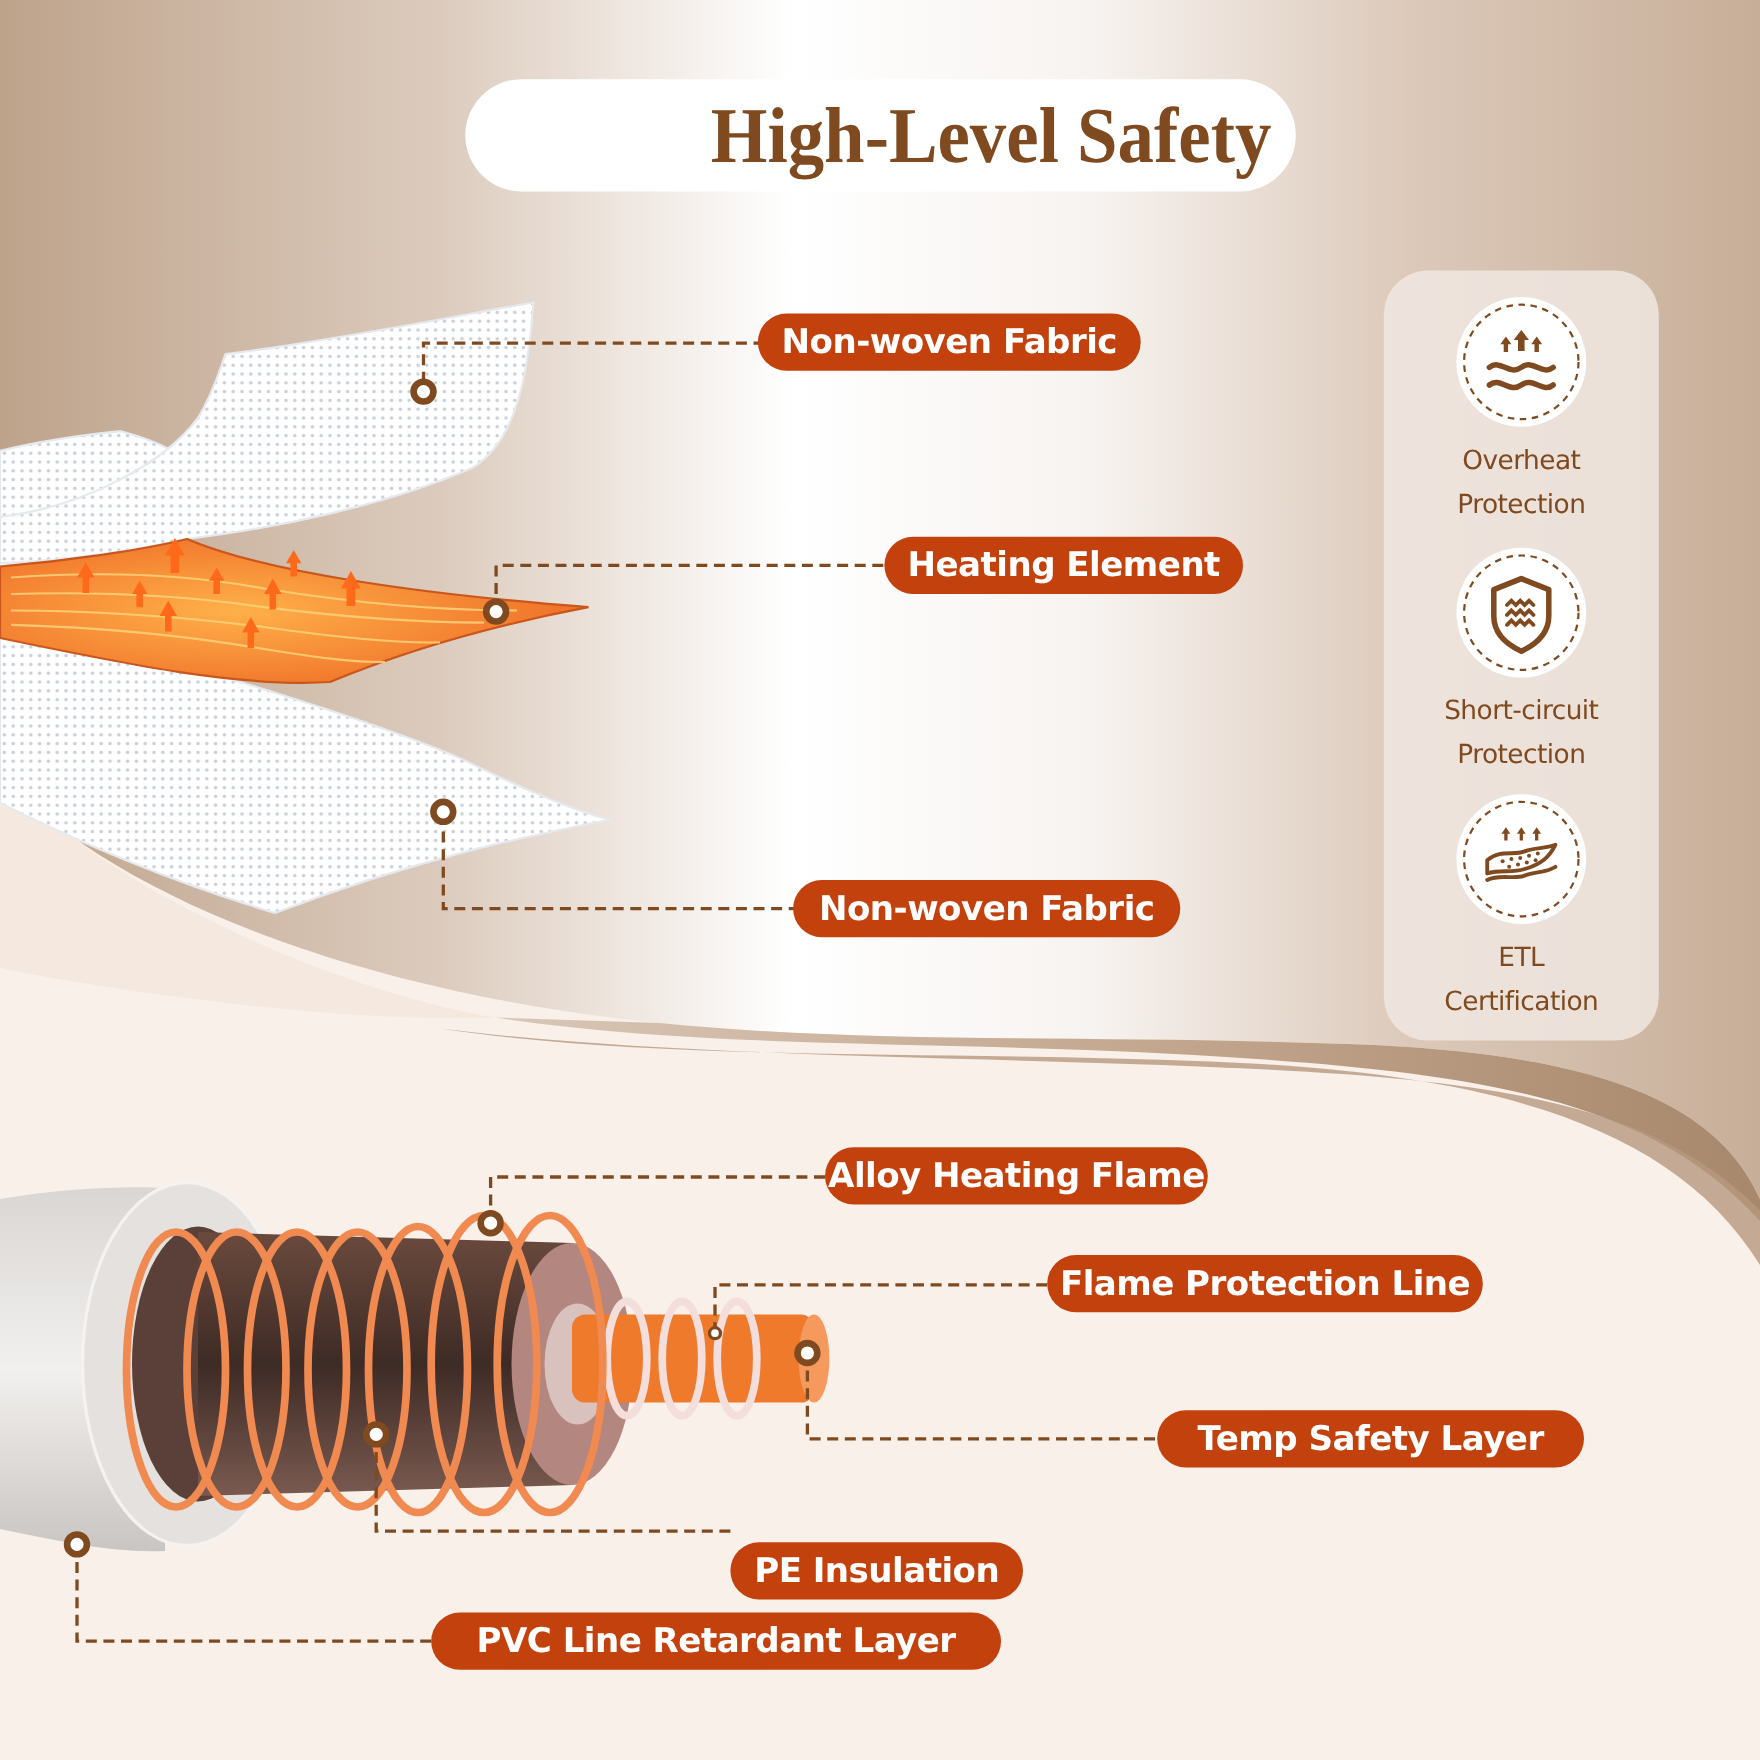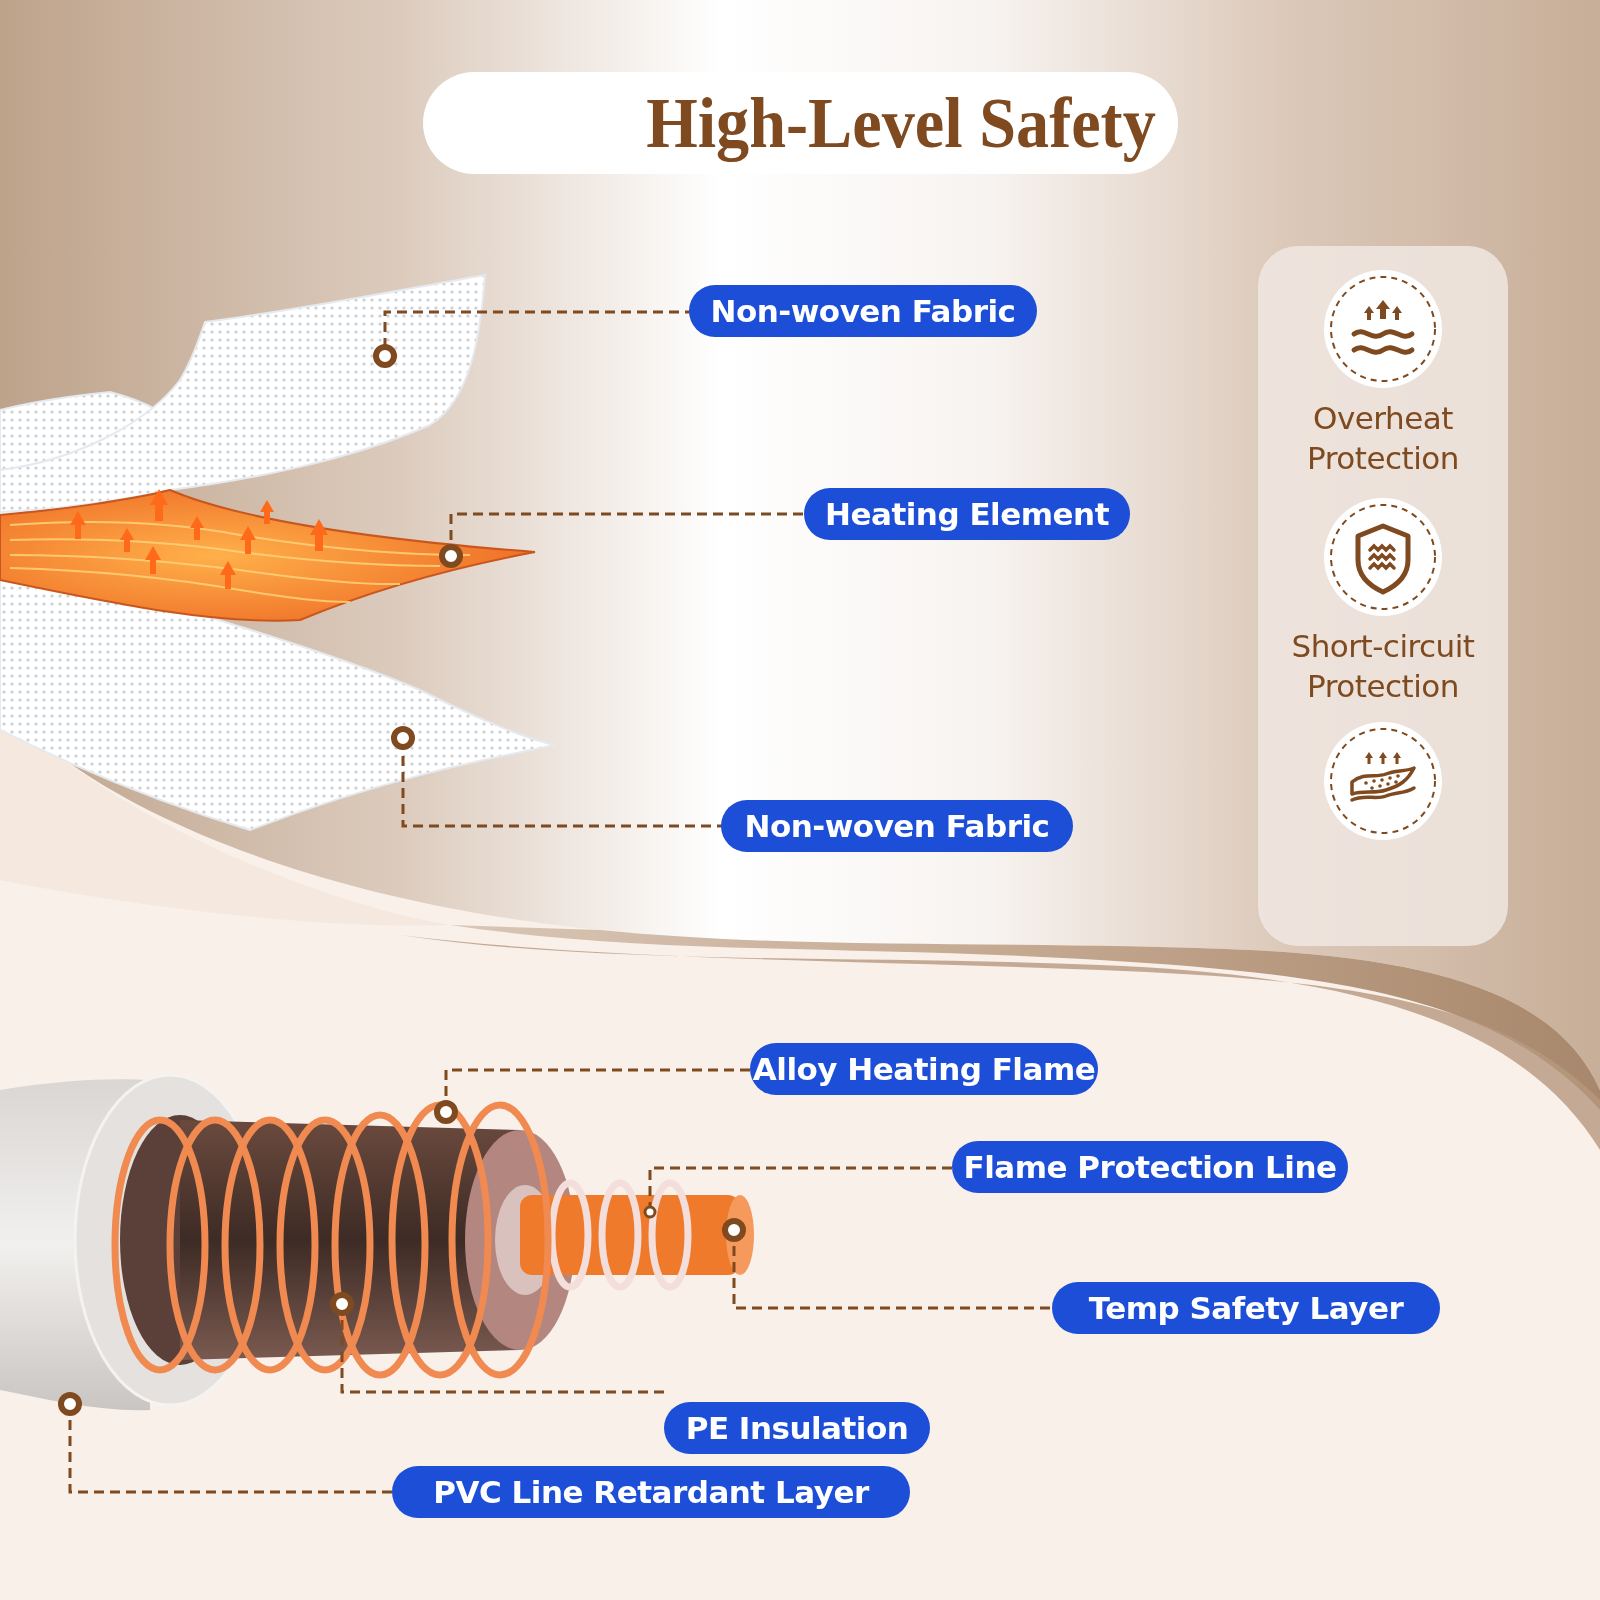--- a/index.html
+++ b/index.html
@@ -11,21 +11,21 @@
     position: absolute; left: 423px; top: 72px; width: 755px; height: 102px;
     background: #ffffff; border-radius: 51px;
     display: flex; align-items: center; justify-content: flex-end;
   }
   .title-pill span {
     font-family: "Liberation Serif", serif; font-weight: bold; font-size: 72px;
     color: #7f4a1f; letter-spacing: 0px; transform: scaleX(0.92);
   }
 
   .label {
-    position: absolute; height: 52px; border-radius: 26px; background: #1d4ed8;
+    position: absolute; height: 52px; border-radius: 26px; background: #c2410c;
     color: #ffffff; font-family: "DejaVu Sans", sans-serif; font-weight: bold;
     font-size: 31px; display: flex; align-items: center; justify-content: center;
     white-space: nowrap; padding: 0 18px; letter-spacing: -0.5px;
   }
 
   .overlay-svg { position: absolute; left: 0; top: 0; width: 1600px; height: 1600px; pointer-events: none; }
 
   .feature-panel {
     position: absolute; left: 1258px; top: 246px; width: 250px; height: 700px;
     background: rgba(240,232,226,0.85); border-radius: 40px;
@@ -33,21 +33,21 @@
   .feature {
     position: absolute; left: 0; width: 250px; text-align: center;
   }
   .feature .badge {
     width: 118px; height: 118px; border-radius: 50%; background: #ffffff;
     margin: 0 auto; position: relative;
   }
   .feature .badge svg { position: absolute; left: 0; top: 0; }
   .feature .ftext {
     margin-top: 10px; color: #7f4a1f; font-family: "DejaVu Sans", sans-serif;
-    font-size: 31px; line-height: 40px; letter-spacing: -0.5px;
+    font-size: 24px; line-height: 40px; letter-spacing: -0.5px;
   }
 </style>
 </head>
 <body>
 
 <svg class="bg-svg" viewBox="0 0 1600 1600">
   <defs>
     <linearGradient id="topGrad" x1="0" y1="0" x2="1" y2="0">
       <stop offset="0" stop-color="#bea38b"></stop>
       <stop offset="0.25" stop-color="#dccbbd"></stop>
@@ -257,14 +257,18 @@
           <circle cx="66" cy="56" r="1.8"></circle>
             <circle cx="74" cy="54" r="1.8"></circle>
             <circle cx="48" cy="66" r="1.8"></circle>
           <circle cx="56" cy="64" r="1.8"></circle>
             <circle cx="64" cy="62" r="1.8"></circle>
             <circle cx="72" cy="60" r="1.8"></circle>
         </g>
         <path d="M28,78 C40,72 52,78 62,74 C72,70 80,72 90,66" fill="none" stroke="#7f4a1f" stroke-width="3.5" stroke-linecap="round"></path>
       </svg>
     </div>
+    <div class="ftext">
+      <div>ETL</div>
+      <div>Certification</div>
+    </div>
   </div>
 </div>
 
 </body></html>

